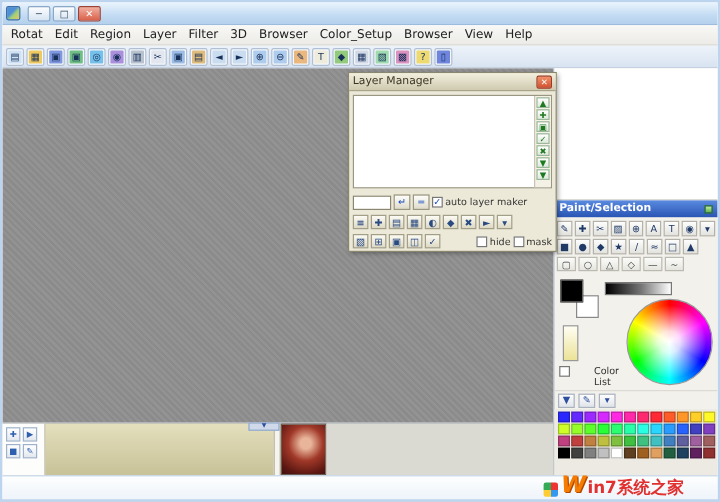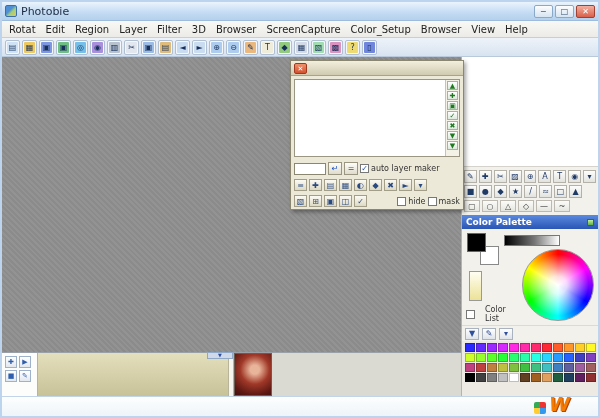--- a/index.html
+++ b/index.html
@@ -65,21 +65,21 @@
   .swatches{position:absolute;left:5px;top:4px;width:32px;height:32px;}
   .fg{position:absolute;left:0;top:0;width:19px;height:19px;background:#000;border:1px solid #666;}
   .bgc{position:absolute;right:0;bottom:0;width:19px;height:19px;background:#fff;border:1px solid #888;}
   .shadebar{position:absolute;left:42px;top:6px;width:56px;height:11px;border:1px solid #777;
     background:linear-gradient(to right,#000,#777 55%,#fff);}
   .vstrip{position:absolute;left:7px;top:42px;width:13px;height:30px;border:1px solid #999;
     background:linear-gradient(#fffef2,#ece297);}
   .wheel{position:absolute;right:4px;top:20px;width:72px;height:72px;border-radius:50%;border:1px solid #999;
     background:radial-gradient(circle,#fff 0%,rgba(255,255,255,.85) 18%,rgba(255,255,255,0) 62%),
       conic-gradient(#ff0000,#ff00ff,#0000ff,#00ffff,#00ff00,#ffff00,#ff0000);}
-  .clist{position:absolute;left:4px;top:76px;display:flex;align-items:center;gap:10px;width:52px;}
+  .clist{position:absolute;left:4px;top:76px;display:flex;align-items:flex-start;gap:20px;width:52px;}
   .cb{width:9px;height:9px;background:#fff;border:1px solid #777;display:inline-block;flex:none;
     font-size:8px;line-height:8px;text-align:center;color:#1b4fbd;}
   .clabel{font-size:8px;color:#333;line-height:9px;}
   .palrow{height:16px;display:flex;align-items:center;gap:3px;padding:0 3px;border-top:1px solid #dcdad2;}
   .palbtn{width:14px;height:12px;display:flex;align-items:center;justify-content:center;font-size:8px;color:#2e4f9e;
     background:linear-gradient(#fdfdfd,#e0e4ea);border:1px solid #aab2c0;}
   .palgrid{flex:1;display:grid;grid-template-columns:repeat(12,10px);grid-auto-rows:9px;gap:1px;
     padding:2px 0 0 3px;background:#eceae2;}
   .pc{width:10px;height:9px;border:1px solid rgba(0,0,0,.25);}
   
@@ -121,21 +121,20 @@
   .wmbrand{font-size:14px;font-weight:bold;color:#e03030;}
   .wmurl{font-size:10px;color:#222;margin-top:1px;}
 </style>
 </head>
 <body>
 
 <div class="window">
 
   <div class="titlebar">
     <span class="appicon"></span>
-    <span class="titletext">Photobie</span>
     <span class="winbtn">─</span>
     <span class="winbtn">□</span>
     <span class="winbtn close">✕</span>
   </div>
 
   <div class="menubar">
 
       <span class="menuitem">Rotat</span>
 
       <span class="menuitem">Edit</span>
@@ -143,21 +142,20 @@
       <span class="menuitem">Region</span>
 
       <span class="menuitem">Layer</span>
 
       <span class="menuitem">Filter</span>
 
       <span class="menuitem">3D</span>
 
       <span class="menuitem">Browser</span>
 
-      <span class="menuitem">ScreenCapture</span>
 
 
       <span class="menuitem">Color_Setup</span>
 
       <span class="menuitem">Browser</span>
 
       <span class="menuitem">View</span>
 
       <span class="menuitem">Help</span>
     </div>
@@ -273,20 +271,25 @@
         <div class="stripdiv"></div>
         <div class="photothumb"></div>
         <div class="striprest"></div>
         <div class="striphandle">▼</div>
       </div>
     </div>
 
     <div class="sidebar">
       <div class="sidetop"></div>
 
+      <div class="phead">
+        <span>Paint/Selection</span>
+        <span class="sp"></span>
+        <span class="pheadicon"></span>
+      </div>
       <div class="toolrows">
         <div class="trow">
 
         <span class="ptool">✎</span>
             <span class="ptool">✚</span>
             <span class="ptool">✂</span>
             <span class="ptool">▨</span>
             <span class="ptool">⊕</span>
             <span class="ptool">A</span>
             <span class="ptool">T</span>
@@ -308,25 +311,20 @@
 
         <span class="stool">▢</span>
             <span class="stool">○</span>
             <span class="stool">△</span>
             <span class="stool">◇</span>
             <span class="stool">—</span>
             <span class="stool">~</span>
           </div>
       </div>
 
-      <div class="phead">
-        <span>Color Palette</span>
-        <span class="sp"></span>
-        <span class="pheadicon"></span>
-      </div>
 
       <div class="colorarea">
         <div class="swatches">
           <span class="bgc"></span>
           <span class="fg"></span>
         </div>
         <div class="shadebar"></div>
         <div class="vstrip"></div>
         <div class="wheel"></div>
         <div class="clist">
@@ -390,20 +388,21 @@
           <span class="pc" style="background: rgb(224, 160, 96);"></span>
           <span class="pc" style="background: rgb(32, 96, 64);"></span>
           <span class="pc" style="background: rgb(32, 64, 96);"></span>
           <span class="pc" style="background: rgb(96, 32, 96);"></span>
           <span class="pc" style="background: rgb(144, 48, 48);"></span>
         </div>
     </div>
 
     <div class="lm">
       <div class="lmtitle">
+        <span class="lmtitletext">Layer Manager</span>
         <span class="lmclose">✕</span>
       </div>
 
       <div class="lmlist">
         <div class="lmlistbody"></div>
         <div class="lmstrip">
 
         <span class="lmsbtn">▲</span>
             <span class="lmsbtn">✚</span>
             <span class="lmsbtn">▣</span>
@@ -454,16 +453,17 @@
 
     </div>
   </div>
 
   <div class="statusbar"></div>
 
   <div class="watermark">
     <div class="wmline1">
       <span class="wmicon"></span>
       <span class="wmlogo">W</span>
+      <span class="wmbrand">in7系统之家</span>
     </div>
   </div>
 
 </div>
 
 </body></html>

